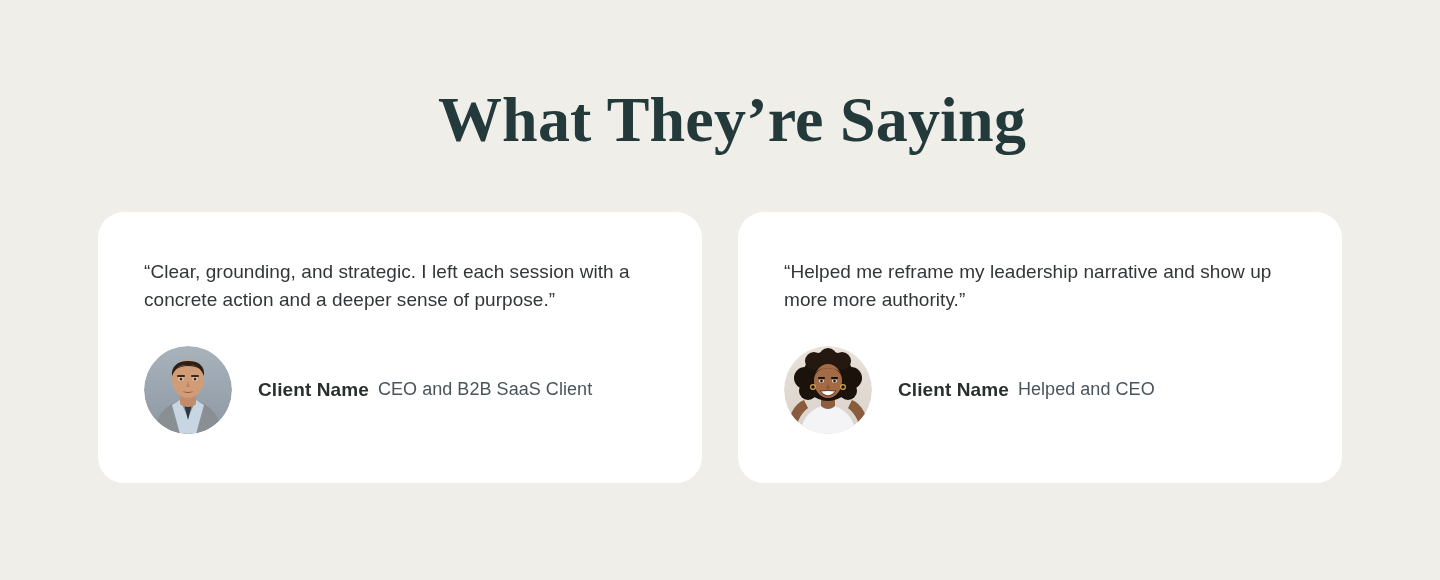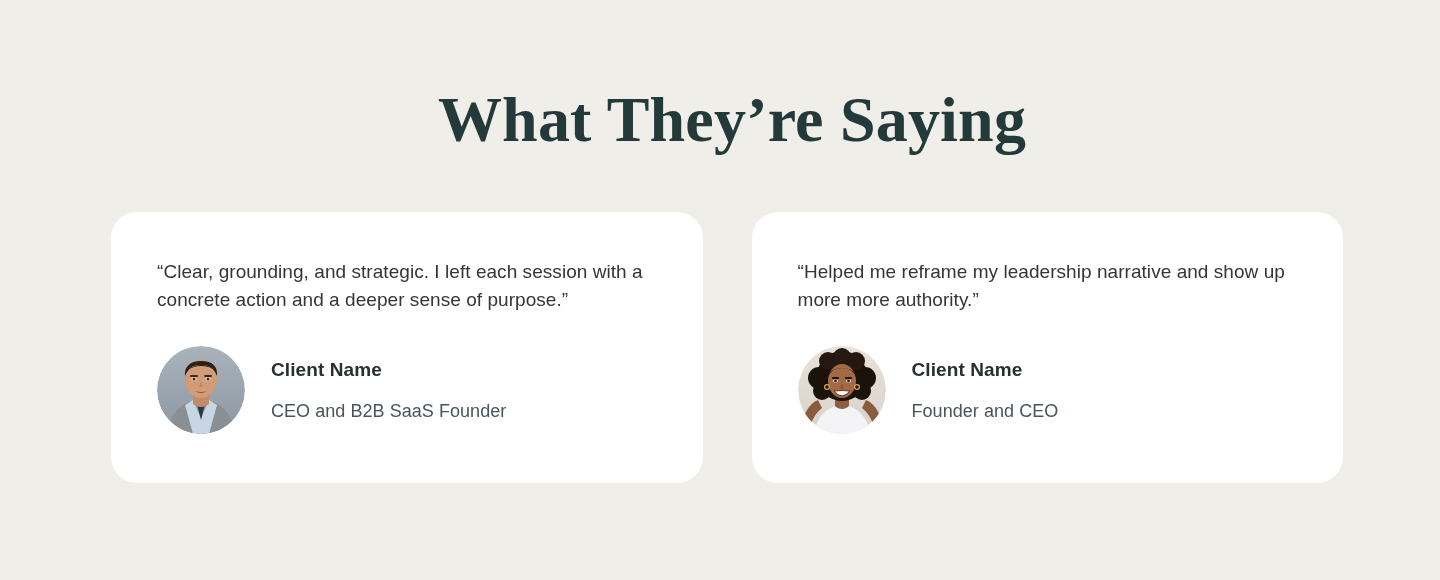--- a/index.html
+++ b/index.html
@@ -31,21 +31,20 @@
     display:flex;
     gap:36px;
   }
 
   .card {
     width:604px;
     height:271px;
     background:#FFFFFF;
     border-radius:26px;
     padding:46px 46px 0 46px;
-    margin-left:13px;
   }
 
   .quote {
     font-size:19px;
     line-height:28px;
     color:#333638;
     letter-spacing:0.05px;
   }
 
   .author {
@@ -57,21 +56,21 @@
 
   .avatar {
     width:88px; height:88px;
     border-radius:50%;
     overflow:hidden;
     flex:0 0 88px;
     position:relative;
   }
   .avatar svg { display:block; width:88px; height:88px; }
 
-  .author-text { display:flex; flex-direction:column; gap:20px; }
+  .author-text { display:flex; flex-direction:row; gap:9px; }
   .client-name {
     font-size:19px;
     font-weight:700;
     color:#27302F;
     letter-spacing:0.1px;
   }
   .client-role {
     font-size:18px;
     font-weight:400;
     color:#4A555A;
@@ -125,21 +124,21 @@
               <circle cx="51" cy="33" r="1.5" fill="#3B2A1C"></circle>
 
               <path d="M44 35 L42 41 L46 41 Z" fill="#BE8760"></path>
 
               <path d="M38 45 Q44 49 50 45 Q44 47 38 45 Z" fill="#8E4E44"></path>
             </g>
           </svg>
         </div>
         <div class="author-text">
           <span class="client-name">Client Name</span>
-          <span class="client-role">CEO and B2B SaaS Founder</span>
+          <span class="client-role">CEO and B2B SaaS Client</span>
         </div>
       </div>
     </div>
 
     <div class="card">
       <p class="quote">“Helped me reframe my leadership narrative and show up more more authority.”</p>
       <div class="author">
         <div class="avatar">
           <svg viewBox="0 0 88 88" xmlns="http://www.w3.org/2000/svg">
             <defs>
@@ -188,19 +187,19 @@
               <path d="M37 45 Q44 48 51 45 Q44 54 37 45 Z" fill="#FFFFFF"></path>
               <path d="M36 45 Q44 44 52 45 Q44 55 36 45" fill="none" stroke="#6E3A2E" stroke-width="1"></path>
 
               <circle cx="29" cy="41" r="2.4" fill="none" stroke="#D8A74E" stroke-width="1.2"></circle>
               <circle cx="59" cy="41" r="2.4" fill="none" stroke="#D8A74E" stroke-width="1.2"></circle>
             </g>
           </svg>
         </div>
         <div class="author-text">
           <span class="client-name">Client Name</span>
-          <span class="client-role">Founder and CEO</span>
+          <span class="client-role">Helped and CEO</span>
         </div>
       </div>
     </div>
 
   </div>
 </div>
 
 </body></html>

